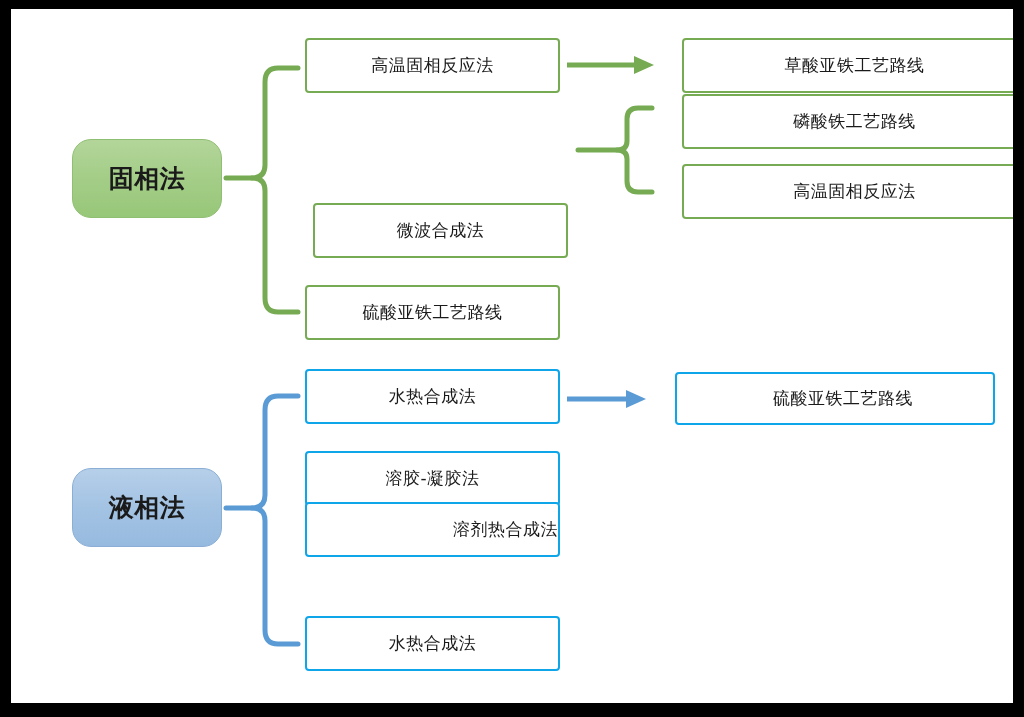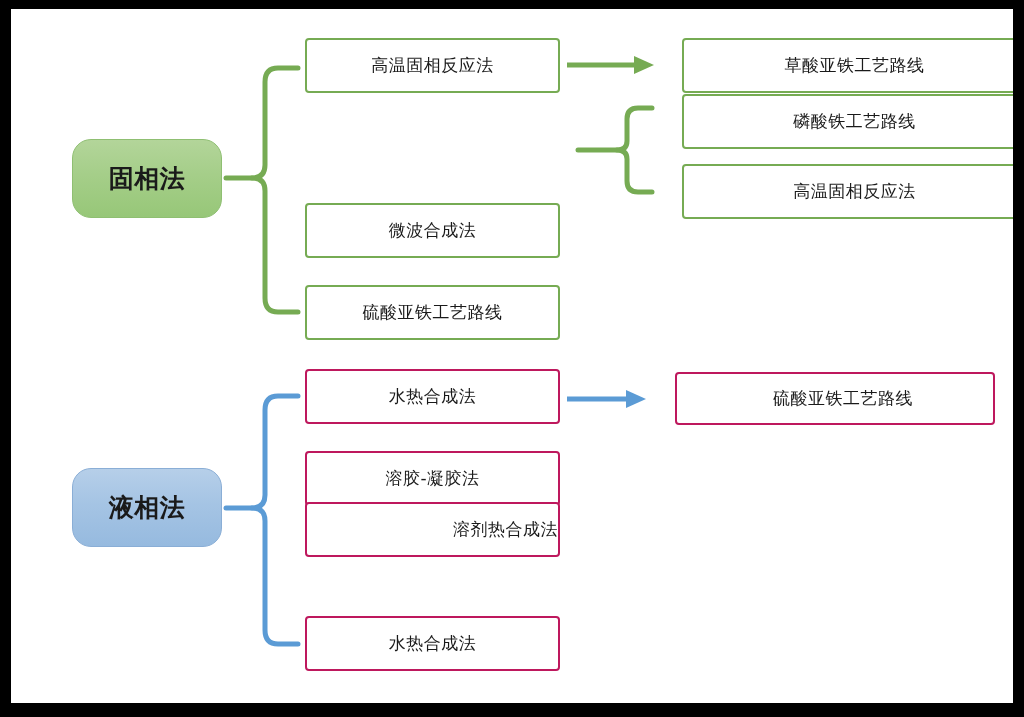--- a/index.html
+++ b/index.html
@@ -55,21 +55,21 @@
     background: linear-gradient(180deg, #b6cfe9 0%, #a5c4e4 45%, #96badf 100%);
     border: 1px solid #8aaed6;
   }
   
   .leaf {
     background: #ffffff;
     border-radius: 4px;
     font-size: 17px;
   }
   .leaf-green { border: 2px solid #76ab53; }
-  .leaf-blue  { border: 2px solid #be185d; }
+  .leaf-blue  { border: 2px solid #0ea5e9; }
 
   .mid { left: 305px; width: 255px; height: 55px; }
   .right { left: 682px; width: 345px; height: 55px; }
 
   svg.connector {
     position: absolute;
     left: 0;
     top: 0;
     width: 1024px;
     height: 717px;
@@ -110,21 +110,21 @@
       </g>
     </svg>
 
     <div class="node root root-green" style="left:72px; top:139px;">
       <span>固相法</span>
     </div>
 
     <div class="node leaf leaf-green mid" style="top:38px;">
       <span>高温固相反应法</span>
     </div>
-    <div class="node leaf leaf-green mid" style="top:203px;">
+    <div class="node leaf leaf-green mid" style="top:203px;margin-left:8px;">
       <span>微波合成法</span>
     </div>
     <div class="node leaf leaf-green mid" style="top:285px;">
       <span>硫酸亚铁工艺路线</span>
     </div>
 
     <div class="node leaf leaf-green right" style="top:38px;">
       <span>草酸亚铁工艺路线</span>
     </div>
     <div class="node leaf leaf-green right" style="top:94px;">

